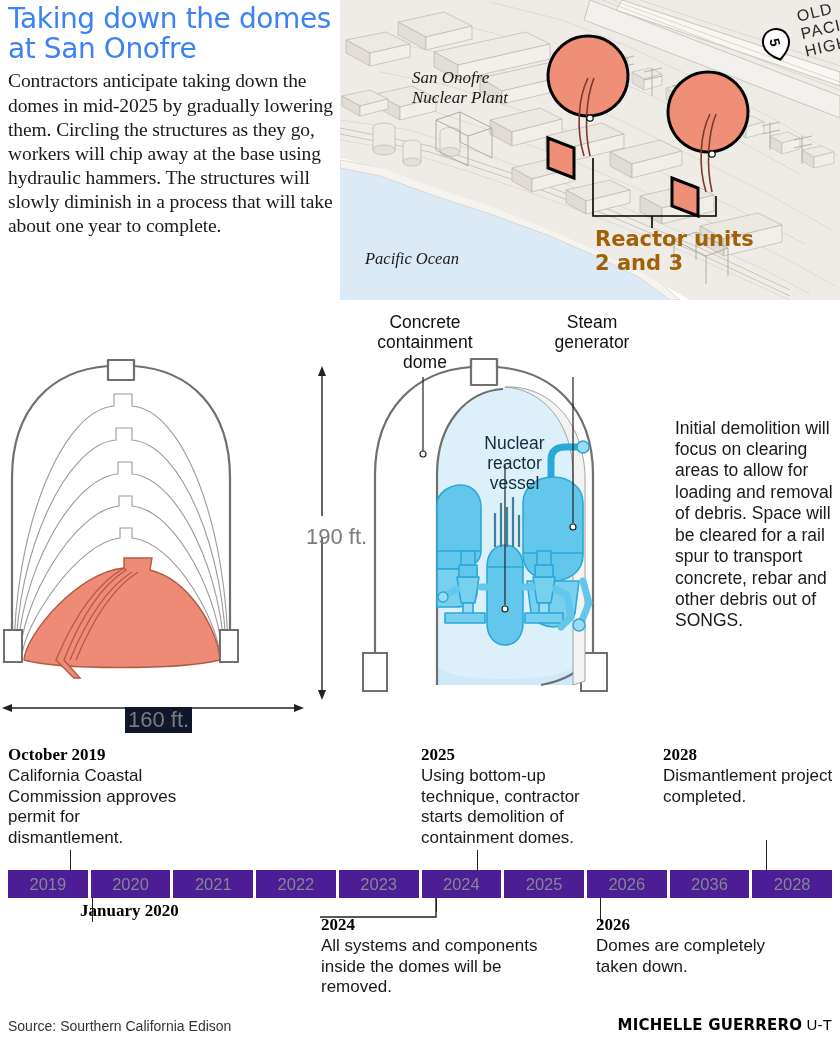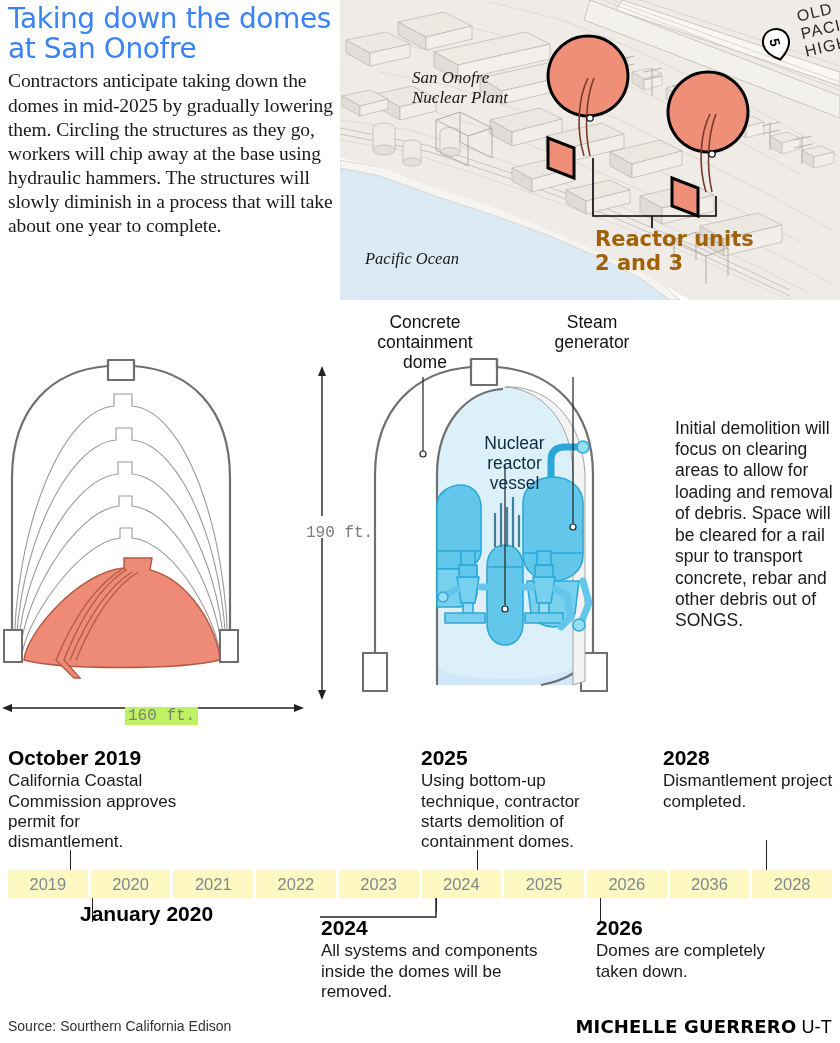--- a/index.html
+++ b/index.html
@@ -60,25 +60,25 @@
   .hwy-text {
     position:absolute; left:455px; top:8px;
     font-size:16px; letter-spacing:1.2px; color:#2a2a2a;
     transform:rotate(-13deg); transform-origin:left top;
     font-family:"Liberation Sans", sans-serif;
   }
 
   
   .dome-diagram { position:absolute; left:0px; top:358px; width:340px; height:360px; }
   .dim-text {
-    position:absolute; color:#7c7c7c; font-size:16px;
-    font-family:Liberation Mono, monospace;
+    position:absolute; color:#7c7c7c; font-size:22px;
+    font-family:Liberation Sans, sans-serif;
   }
   .dim-190 { left:306px; top:524px; }
-  .dim-160 { left:125px; top:707px; background:#bef264; padding:0 3px; }
+  .dim-160 { left:125px; top:707px; background:#0f172a; padding:0 3px; }
 
   
   .cutaway { position:absolute; left:345px; top:355px; width:320px; height:365px; }
   .callout {
     position:absolute; font-size:17.5px; line-height:1.14;
     color:#111; text-align:center;
   }
   .co-dome { left:360px; top:313px; width:130px; }
   .co-steam { left:537px; top:313px; width:110px; }
   .co-vessel { left:462px; top:428px; width:105px; color:#0d2b3e;margin-top:6px; }
@@ -89,41 +89,41 @@
     font-size:17.5px; line-height:1.225; color:#1a1a1a;
   }
 
   
   .timeline { position:absolute; left:0; top:745px; width:840px; height:270px; }
   .tl-bar {
     position:absolute; left:8px; top:125px; width:824px; height:28px;
     display:flex; gap:3px;
   }
   .tl-seg {
-    flex:1 1 0; background:#fef9c3; display:flex;
+    flex:1 1 0; background:#4c1d95; display:flex;
     align-items:center; justify-content:center;
     color:#7e8a90; font-size:16.5px;
     font-family:"Liberation Sans", sans-serif;
   }
   .ev-above { position:absolute; font-size:17px; line-height:1.2; color:#1a1a1a; }
   .ev-below { position:absolute; font-size:17px; line-height:1.2; color:#1a1a1a; }
   .ev-title {
-    font-family:Liberation Sans, sans-serif; font-weight:bold;
-    font-size:21px; color:#000; display:block; margin-bottom:1px;
+    font-family:Liberation Serif, serif; font-weight:bold;
+    font-size:17px; color:#000; display:block; margin-bottom:1px;
   }
   .tick { position:absolute; background:#222; width:1.4px; }
 
   
   .source {
     position:absolute; left:8px; top:1018px;
     font-size:14px; color:#333;
   }
   .credit {
     position:absolute; right:8px; top:1016px;
-    font-size:18px; color:#000; text-align:right;
+    font-size:15px; color:#000; text-align:right;
   }
   .credit b { font-family:"DejaVu Sans", sans-serif; font-weight:bold; letter-spacing:0.2px; }
   .credit span.ut { font-weight:normal; letter-spacing:0.2px; }
 </style>
 </head>
 <body>
 
 <div class="page">
 
   <div class="head-block">

